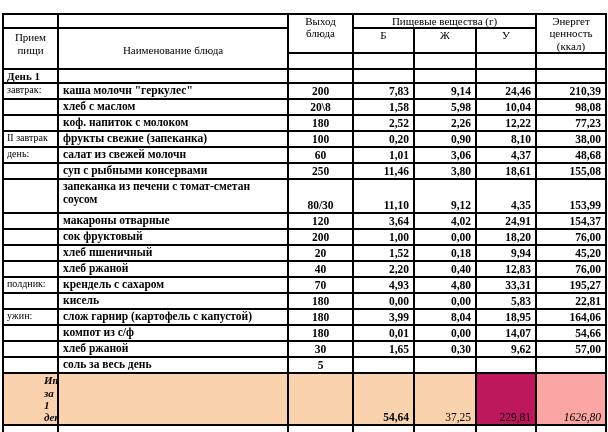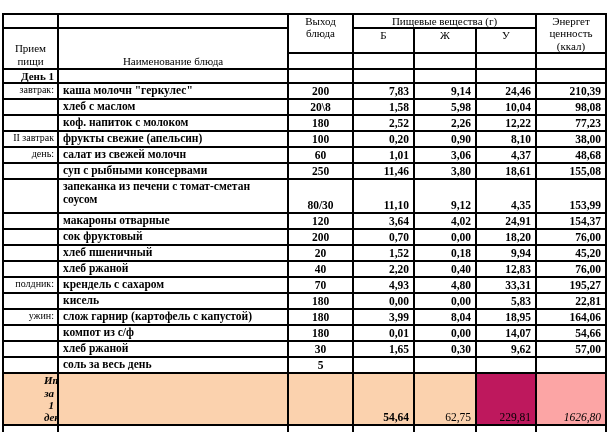--- a/index.html
+++ b/index.html
@@ -23,26 +23,26 @@
     color: #000;
     overflow: hidden;
     line-height: 1.12;
     box-sizing: border-box;
   }
   
   thead td { text-align: center; font-weight: normal; }
   tr.h-band1 { height: 14px; }
   tr.h-band2 { height: 24px; }
   tr.h-band3 { height: 16px; }
-  td.meal-h, td.dish-h { vertical-align: bottom; padding-bottom: 1px; }
+  td.meal-h, td.dish-h { vertical-align: bottom; padding-bottom: 12px; }
   td.output-h, td.energy-h { vertical-align: top; }
   td.nutrients-h { vertical-align: top; }
   td.bju-h { vertical-align: top; }
   
-  tbody td.col-meal   { font-size: 10px; text-align: right; vertical-align: top; font-weight: normal; }
+  tbody td.col-meal   { font-size: 10px; text-align: left; vertical-align: top; font-weight: normal; }
   tbody td.col-dish   { font-weight: bold; font-size: 11.5px; text-align: left; vertical-align: top; padding-left: 4px; }
   tbody td.col-output { font-weight: bold; font-size: 11.5px; text-align: center; vertical-align: bottom; }
   tbody td.col-protein, tbody td.col-fat, tbody td.col-carbs, tbody td.col-kcal {
     font-weight: bold; font-size: 11.5px; text-align: right; vertical-align: bottom; padding-right: 4px;
   }
   
   tr.row-day td   { height: 12px; }
   tr.row-day td.col-meal { font-weight: bold; font-size: 11px; }
   tr.row-item td  { height: 16px; }
   tr.row-item.tall td { height: 34px; }
@@ -121,21 +121,21 @@
           <td class="col-meal"></td>
           <td class="col-dish">коф. напиток с молоком</td>
           <td class="col-output">180</td>
           <td class="col-protein">2,52</td>
           <td class="col-fat">2,26</td>
           <td class="col-carbs">12,22</td>
           <td class="col-kcal">77,23</td>
         </tr>
         <tr class="row-item">
           <td class="col-meal">II завтрак</td>
-          <td class="col-dish">фрукты свежие (апельсин)</td>
+          <td class="col-dish">фрукты свежие (запеканка)</td>
           <td class="col-output">100</td>
           <td class="col-protein">0,20</td>
           <td class="col-fat">0,90</td>
           <td class="col-carbs">8,10</td>
           <td class="col-kcal">38,00</td>
         </tr>
         <tr class="row-item">
           <td class="col-meal">день:</td>
           <td class="col-dish">салат из свежей молочн</td>
           <td class="col-output">60</td>
@@ -168,21 +168,21 @@
           <td class="col-output">120</td>
           <td class="col-protein">3,64</td>
           <td class="col-fat">4,02</td>
           <td class="col-carbs">24,91</td>
           <td class="col-kcal">154,37</td>
         </tr>
         <tr class="row-item">
           <td class="col-meal"></td>
           <td class="col-dish">сок фруктовый</td>
           <td class="col-output">200</td>
-          <td class="col-protein">0,70</td>
+          <td class="col-protein">1,00</td>
           <td class="col-fat">0,00</td>
           <td class="col-carbs">18,20</td>
           <td class="col-kcal">76,00</td>
         </tr>
         <tr class="row-item">
           <td class="col-meal"></td>
           <td class="col-dish">хлеб пшеничный</td>
           <td class="col-output">20</td>
           <td class="col-protein">1,52</td>
           <td class="col-fat">0,18</td>
@@ -250,21 +250,21 @@
           <td class="col-protein"></td>
           <td class="col-fat"></td>
           <td class="col-carbs"></td>
           <td class="col-kcal"></td>
         </tr>
         <tr class="row-total">
           <td class="col-meal" style="background: rgb(251, 210, 174); padding-left: 40px;">Итого за 1 день:</td>
           <td class="col-dish" style="background: rgb(251, 210, 174);"></td>
           <td class="col-output" style="background: rgb(251, 210, 174);"></td>
           <td class="col-protein" style="background: rgb(251, 210, 174); font-weight: bold;">54,64</td>
-          <td class="col-fat" style="background: rgb(251, 210, 174);">62,75</td>
+          <td class="col-fat" style="background: rgb(251, 210, 174);">37,25</td>
           <td class="col-carbs" style="background: #be185d;">229,81</td>
           <td class="col-kcal" style="background: #fca5a5; font-style: italic;">1626,80</td>
         </tr>
         <tr class="row-partial">
           <td class="col-meal"></td>
           <td class="col-dish"></td>
           <td class="col-output"></td>
           <td class="col-protein"></td>
           <td class="col-fat"></td>
           <td class="col-carbs"></td>

